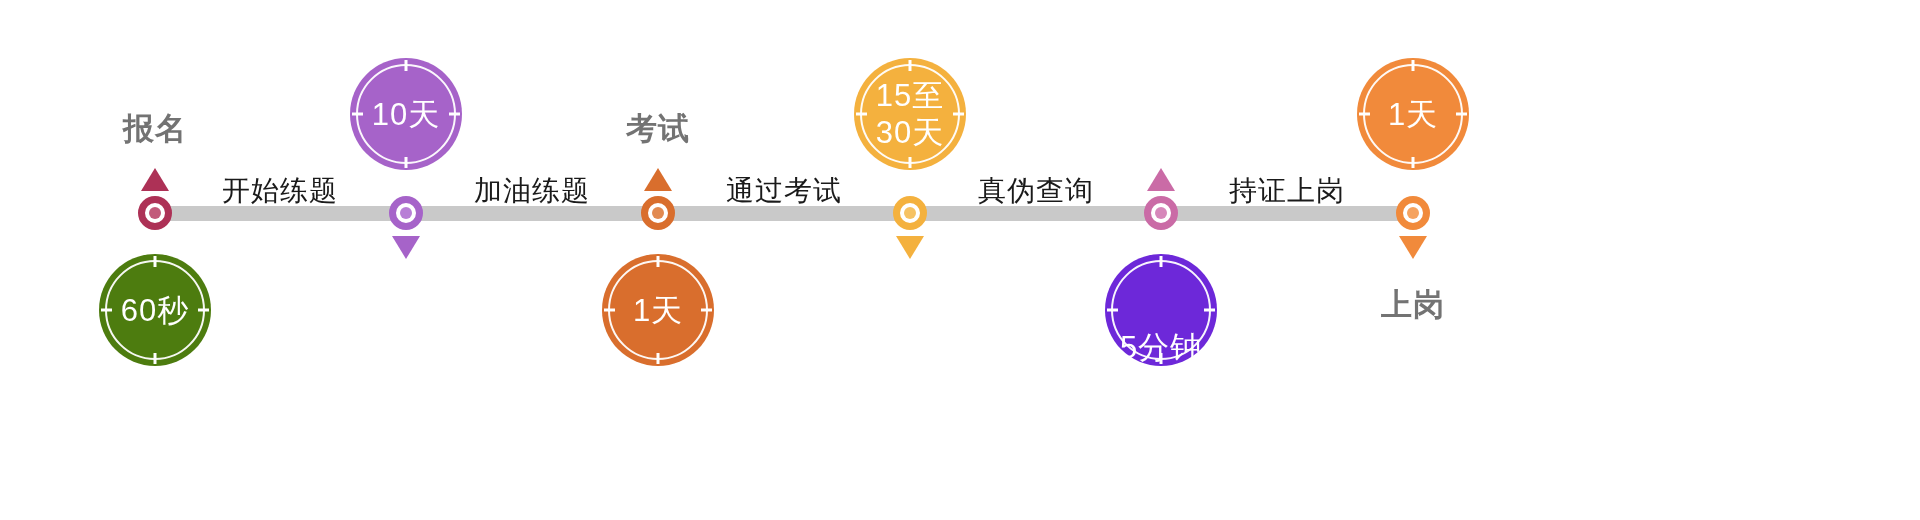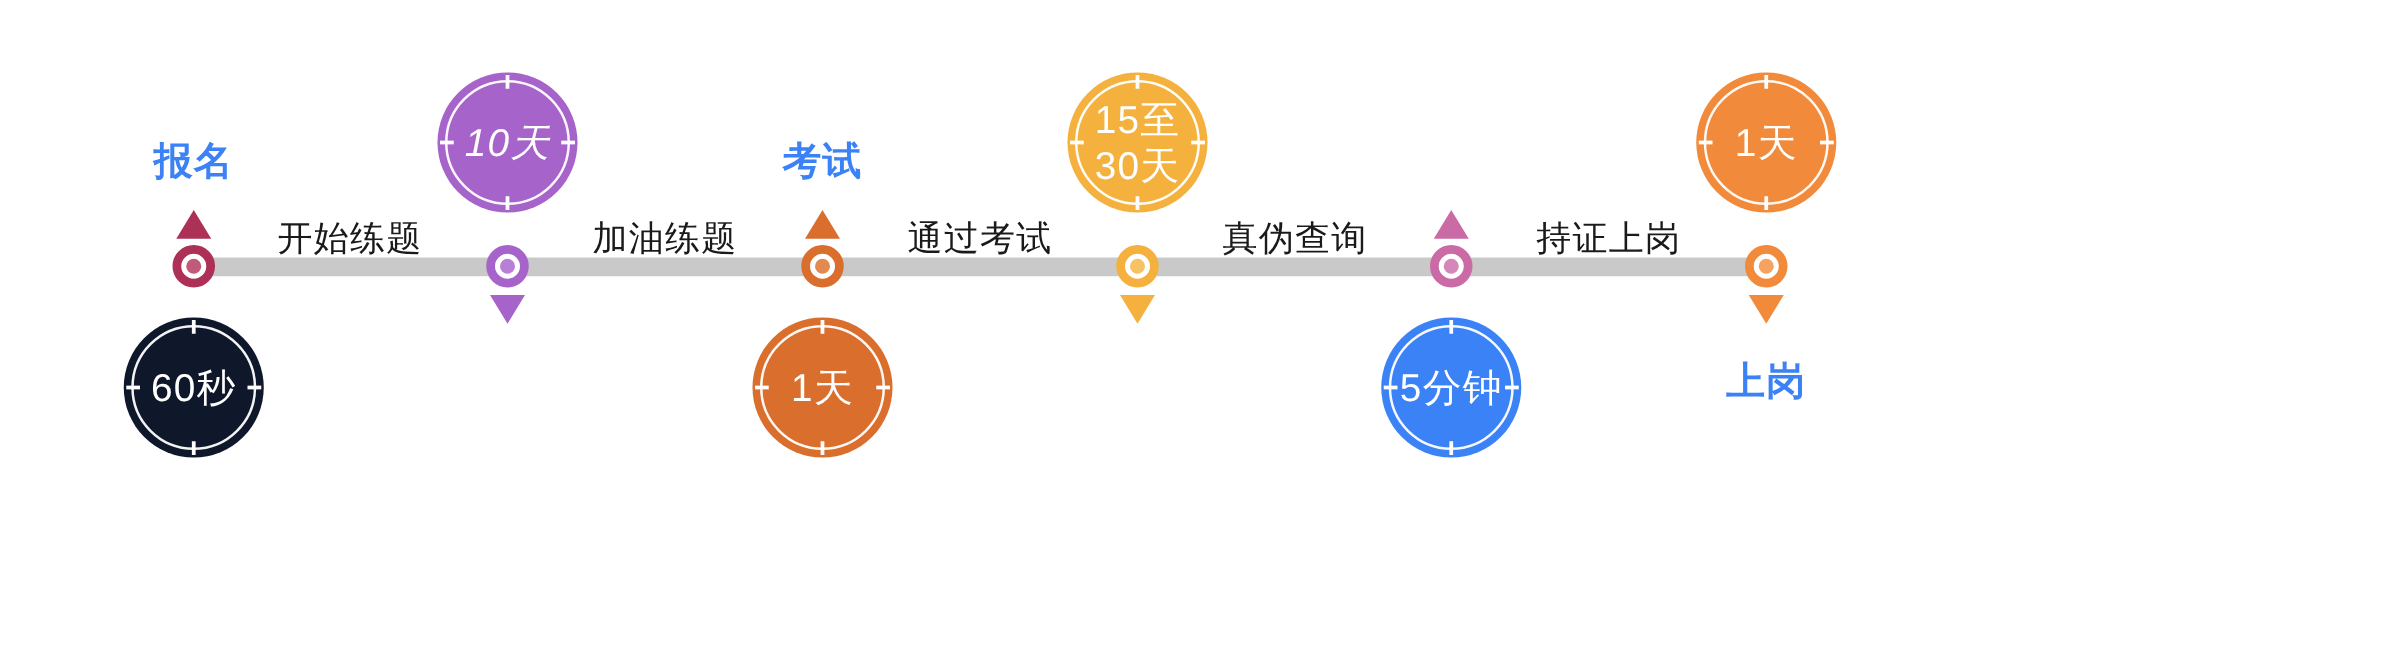--- a/index.html
+++ b/index.html
@@ -34,21 +34,21 @@
     width: 224px;
     height: 520px;
   }
 
   .node-label {
     position: absolute;
     width: 100%;
     text-align: center;
     font-size: 31px;
     font-weight: 700;
-    color: #3b82f6;
+    color: #737373;
     letter-spacing: 1px;
   }
   .node-label.above { top: 108px; }
   .node-label.below { top: 284px; }
 
   
   .arrow {
     position: absolute;
     left: 50%;
     transform: translateX(-50%);
@@ -145,34 +145,34 @@
 <div class="stage">
 
   <div class="timeline-bar" style="background-color: rgb(201, 201, 201);"></div>
 
   <div class="node" style="left:43px">
     <div class="node-label above">报名</div>
     <div class="arrow up" style="border-bottom-color: rgb(173, 49, 86);"></div>
     <div class="dot" style="border-color: rgb(173, 49, 86);">
       <div class="dot-inner" style="background-color: rgb(194, 90, 122);"></div>
     </div>
-    <div class="badge below" style="background-color: #0f172a;">
+    <div class="badge below" style="background-color: #4d7c0f;">
       <div class="badge-ring"></div>
       <div class="tick n"></div>
       <div class="tick e"></div>
       <div class="tick s"></div>
       <div class="tick w"></div>
       <div class="badge-text">60秒</div>
     </div>
   </div>
 
   <div class="connector" style="left:280px">开始练题</div>
 
   <div class="node" style="left:294px">
-    <div class="badge above" style="background-color: rgb(166, 99, 201); font-style: italic;">
+    <div class="badge above" style="background-color: rgb(166, 99, 201);">
       <div class="badge-ring"></div>
       <div class="tick n"></div>
       <div class="tick e"></div>
       <div class="tick s"></div>
       <div class="tick w"></div>
       <div class="badge-text">10天</div>
     </div>
     <div class="dot" style="border-color: rgb(166, 99, 201);">
       <div class="dot-inner" style="background-color: rgb(184, 127, 214);"></div>
     </div>
@@ -215,21 +215,21 @@
     <div class="arrow down" style="border-top-color: rgb(244, 177, 62);"></div>
   </div>
 
   <div class="connector" style="left:1036px">真伪查询</div>
 
   <div class="node" style="left:1049px">
     <div class="arrow up" style="border-bottom-color: rgb(202, 107, 166);"></div>
     <div class="dot" style="border-color: rgb(202, 107, 166);">
       <div class="dot-inner" style="background-color: rgb(214, 135, 186);"></div>
     </div>
-    <div class="badge below" style="background-color: #3b82f6;">
+    <div class="badge below" style="background-color: #6d28d9; align-items: flex-end;">
       <div class="badge-ring"></div>
       <div class="tick n"></div>
       <div class="tick e"></div>
       <div class="tick s"></div>
       <div class="tick w"></div>
       <div class="badge-text">5分钟</div>
     </div>
   </div>
 
   <div class="connector" style="left:1287px">持证上岗</div>

